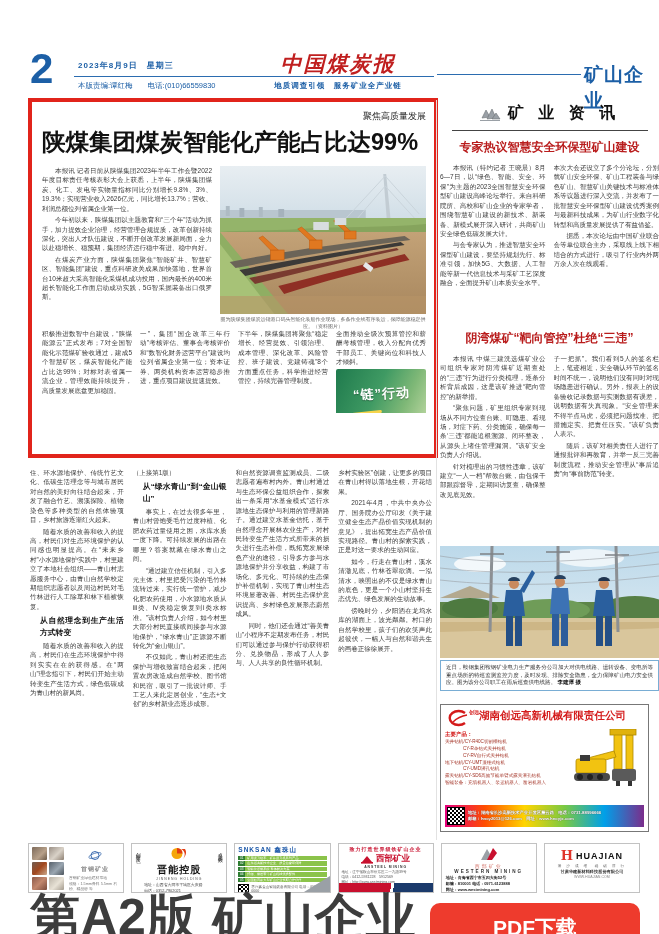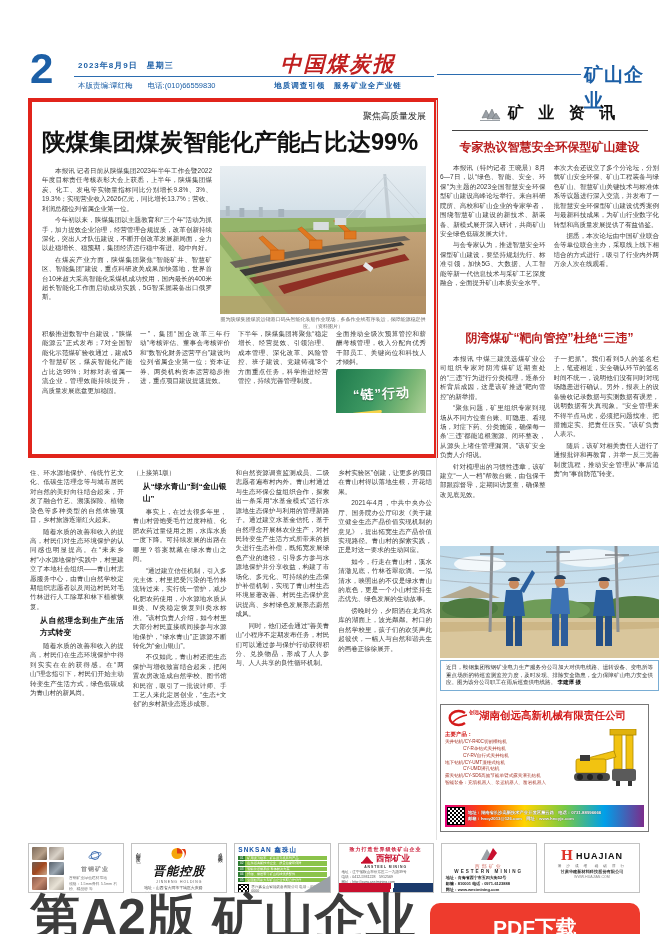--- a/index.html
+++ b/index.html
@@ -77,21 +77,21 @@
   .t2{background:linear-gradient(135deg,#9a8f85,#d9d2c8 55%,#8d7f72);}
   .t3{background:linear-gradient(135deg,#6f5d52,#a2481f 50%,#caa98c);}
   .t4{background:linear-gradient(135deg,#56606b,#9aa6b1 55%,#4c545c);}
   .t5{background:linear-gradient(135deg,#8c5a4a,#c2876d 50%,#7a4b3c);}
   .t6{background:linear-gradient(135deg,#b9b2a6,#e8e2d6 55%,#a39a8d);}
   .sg-right{position:absolute;left:40px;top:3px;right:2px;text-align:center;}
   .sg-brand{font-size:6px;font-weight:bold;color:#8a8a8a;letter-spacing:1px;}
   .sg-lines{font-size:3.8px;color:#777;line-height:1.5;text-align:left;margin-top:2px;}
   .vert{writing-mode:vertical-rl;font-size:5px;color:#333;letter-spacing:2px;position:absolute;top:4px;}
   .jn-center{position:absolute;left:12px;right:12px;top:2px;text-align:center;}
-  .jn-brand{font-size:12px;font-weight:900;color:#111;letter-spacing:1px;margin-top:-1px;font-style:italic;}
+  .jn-brand{font-size:10px;font-weight:900;color:#111;letter-spacing:1px;margin-top:-1px;}
   .jn-en{font-size:3.4px;color:#555;letter-spacing:1px;}
   .jn-lines{font-size:3.9px;color:#444;line-height:1.5;text-align:left;margin-top:1px;}
   .sn-head{font-size:6.5px;font-weight:900;color:#1a57a8;letter-spacing:1px;padding:2px 3px 1px;}
   .sn-bars{padding:0 3px;}
   .sn-bar{display:flex;align-items:center;margin-bottom:1px;}
   .sn-num{flex:none;width:7px;height:4.4px;background:#2f7d32;color:#fff;font-size:3.2px;line-height:4.4px;text-align:center;}
   .sn-txt{flex:1;height:4.4px;background:#8bc34a;color:#fff;font-size:3.2px;line-height:4.4px;padding-left:2px;
           overflow:hidden;white-space:nowrap;}
   .sn-foot{display:flex;gap:2px;padding:1px 3px;align-items:center;}
   .sn-company{font-size:3.6px;color:#555;line-height:1.3;}

